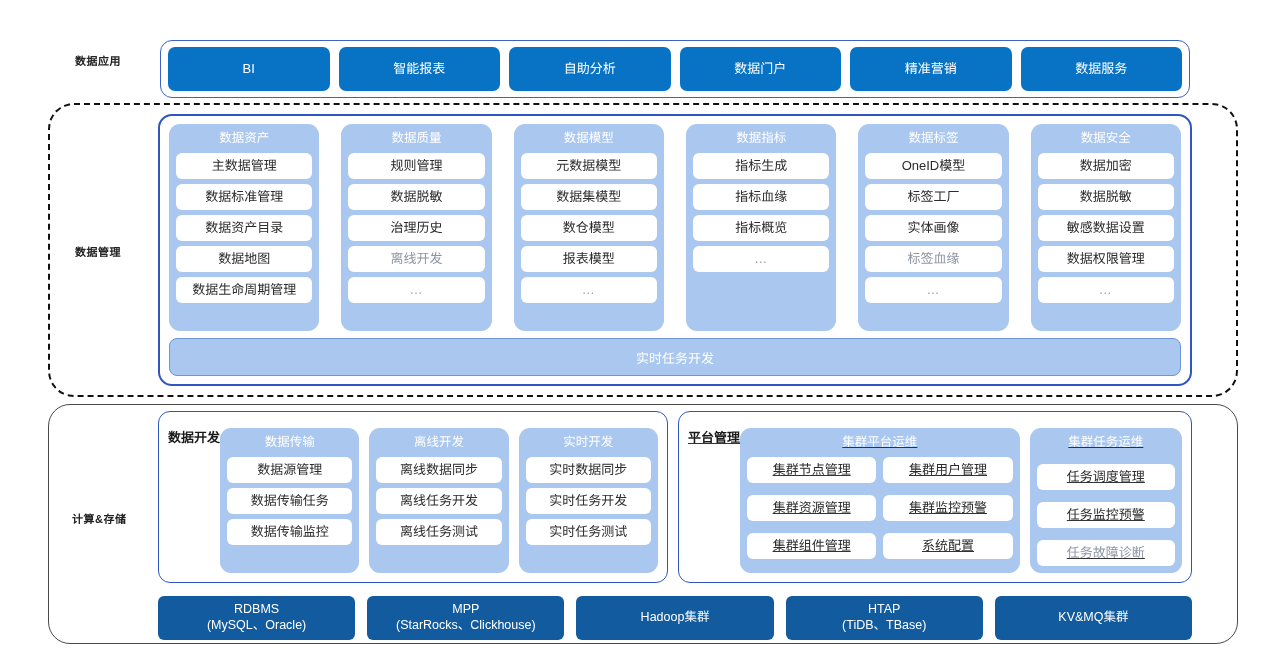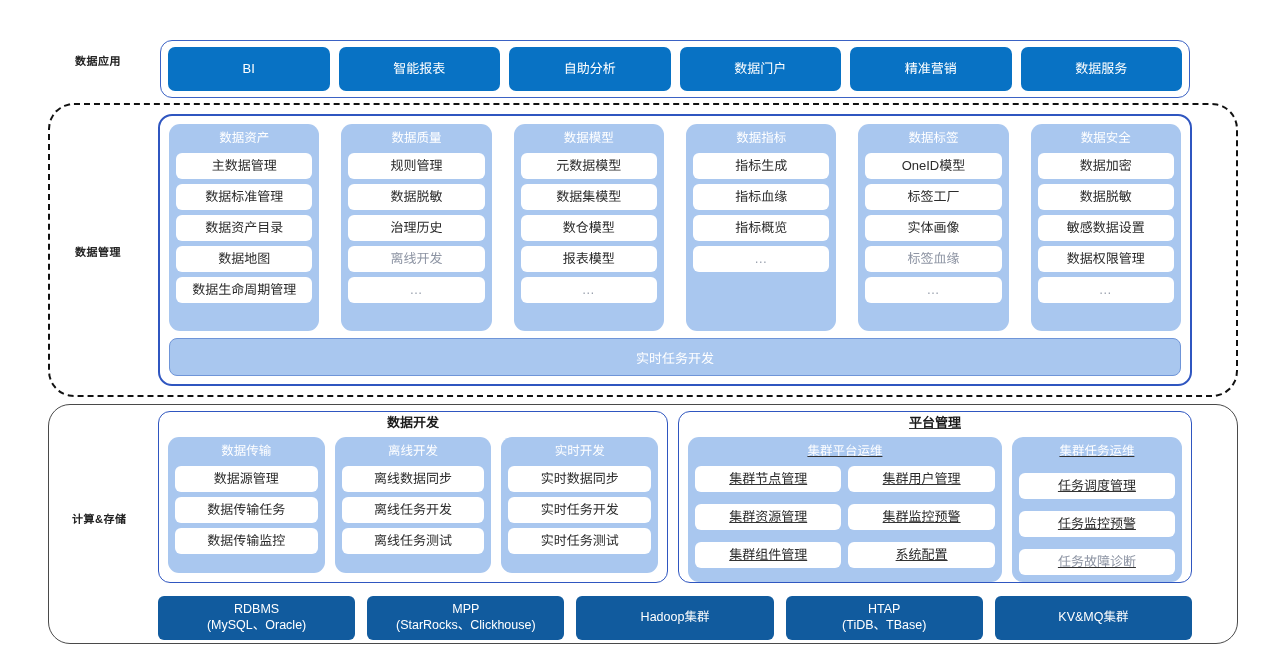--- a/index.html
+++ b/index.html
@@ -134,23 +134,23 @@
     position:absolute;
     left:158px;top:411px;
     width:1034px;height:172px;
     display:flex;
     gap:10px;
   }
   .panel{
     border:1.8px solid #2f56c0;
     border-radius:12px;
     box-sizing:border-box;
-    padding:1px 9px 9px 9px;
-    display:flex;
-    flex-direction:column;
+    padding:16px 9px 9px 9px;
+    display:flex;
+    flex-direction:row;
   }
   .panel-title{
     text-align:center;
     font-weight:bold;
     font-size:13px;
     color:#1a1a1a;
     height:20px;
     line-height:20px;
     margin-bottom:4px;
   }

